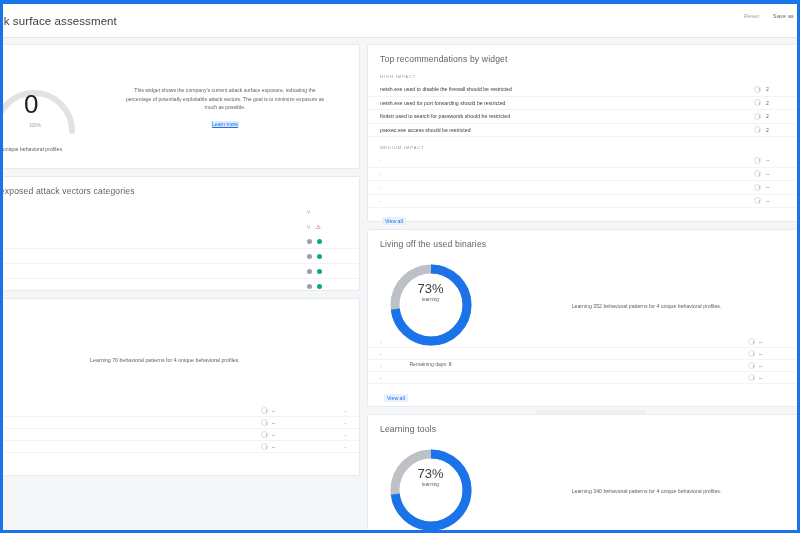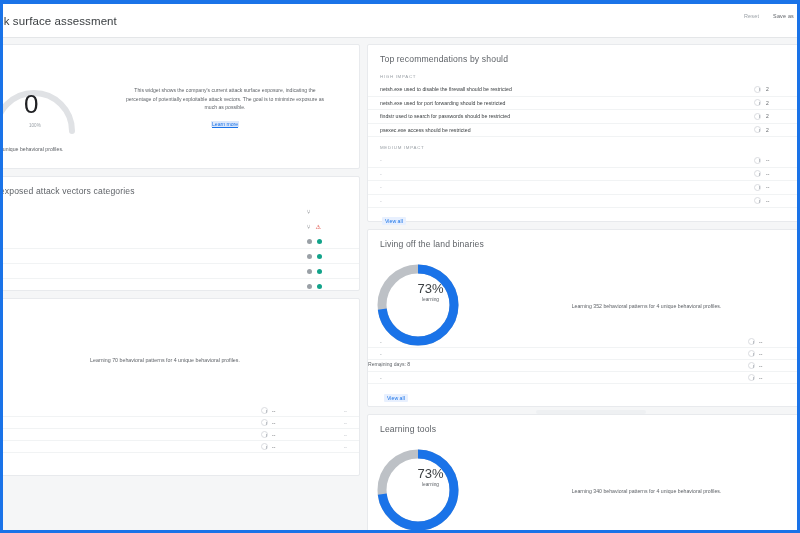--- a/index.html
+++ b/index.html
@@ -241,21 +241,21 @@
   }
 
   
   .card-donut { height: 178px; position: relative; }
   .donut-area {
     display: flex; align-items: flex-start;
     padding: 4px 0 0 0;
   }
   .donut-wrap {
     width: 125px; flex: none;
-    display: flex; flex-direction: column; 
+    display: flex; flex-direction: column; align-items: center;
     position: relative;
   }
   .donut-center {
     position: absolute; top: 26px; left: 0; right: 0;
     text-align: center;
   }
   .donut-pct { font-size: 13px; color: #3c4043; }
   .donut-sub { font-size: 4.8px; color: #5f6368; margin-top: 1px; }
   .donut-remaining {
     margin-top: 6px;
@@ -401,21 +401,21 @@
                 <div class="ll-right">--</div>
               </div>
             </div>
         </div>
 
       </div>
 
       <div class="col" id="col-right">
 
         <div class="card" id="card-recommendations">
-          <div class="card-title">Top recommendations by should</div>
+          <div class="card-title">Top recommendations by widget</div>
           <div class="impact-heading">HIGH IMPACT</div>
           <div id="rec-high-rows">
               <div class="rec-row">
                 <div class="rec-text">netsh.exe used to disable the firewall should be restricted</div>
                 <div class="rec-meta">
                   <span class="circ-ic"></span>
                   <span class="badge-n">2</span>
                 </div>
               </div>
               <div class="rec-row">
@@ -468,21 +468,21 @@
                 <div class="rec-meta">
                   <span class="circ-ic"></span>
                   <span class="badge-n">--</span>
                 </div>
               </div>
             </div>
           <a class="view-all">View all</a>
         </div>
 
         <div class="card card-donut" id="card-lotl">
-          <div class="card-title">Living off the land binaries</div>
+          <div class="card-title">Living off the used binaries</div>
           <div class="donut-area">
             <div class="donut-wrap">
               <svg width="100" height="100" viewBox="0 0 100 100">
                 <circle cx="50" cy="50" r="36" fill="none" stroke="#bdc1c6" stroke-width="9"></circle>
                 <circle cx="50" cy="50" r="36" fill="none" stroke="#1a73e8" stroke-width="9" stroke-dasharray="165.2 226.2" stroke-dashoffset="0" transform="rotate(-90 50 50)"></circle>
               </svg>
               <div class="donut-center">
                 <div class="donut-pct">73%</div>
                 <div class="donut-sub">learning</div>
               </div>

